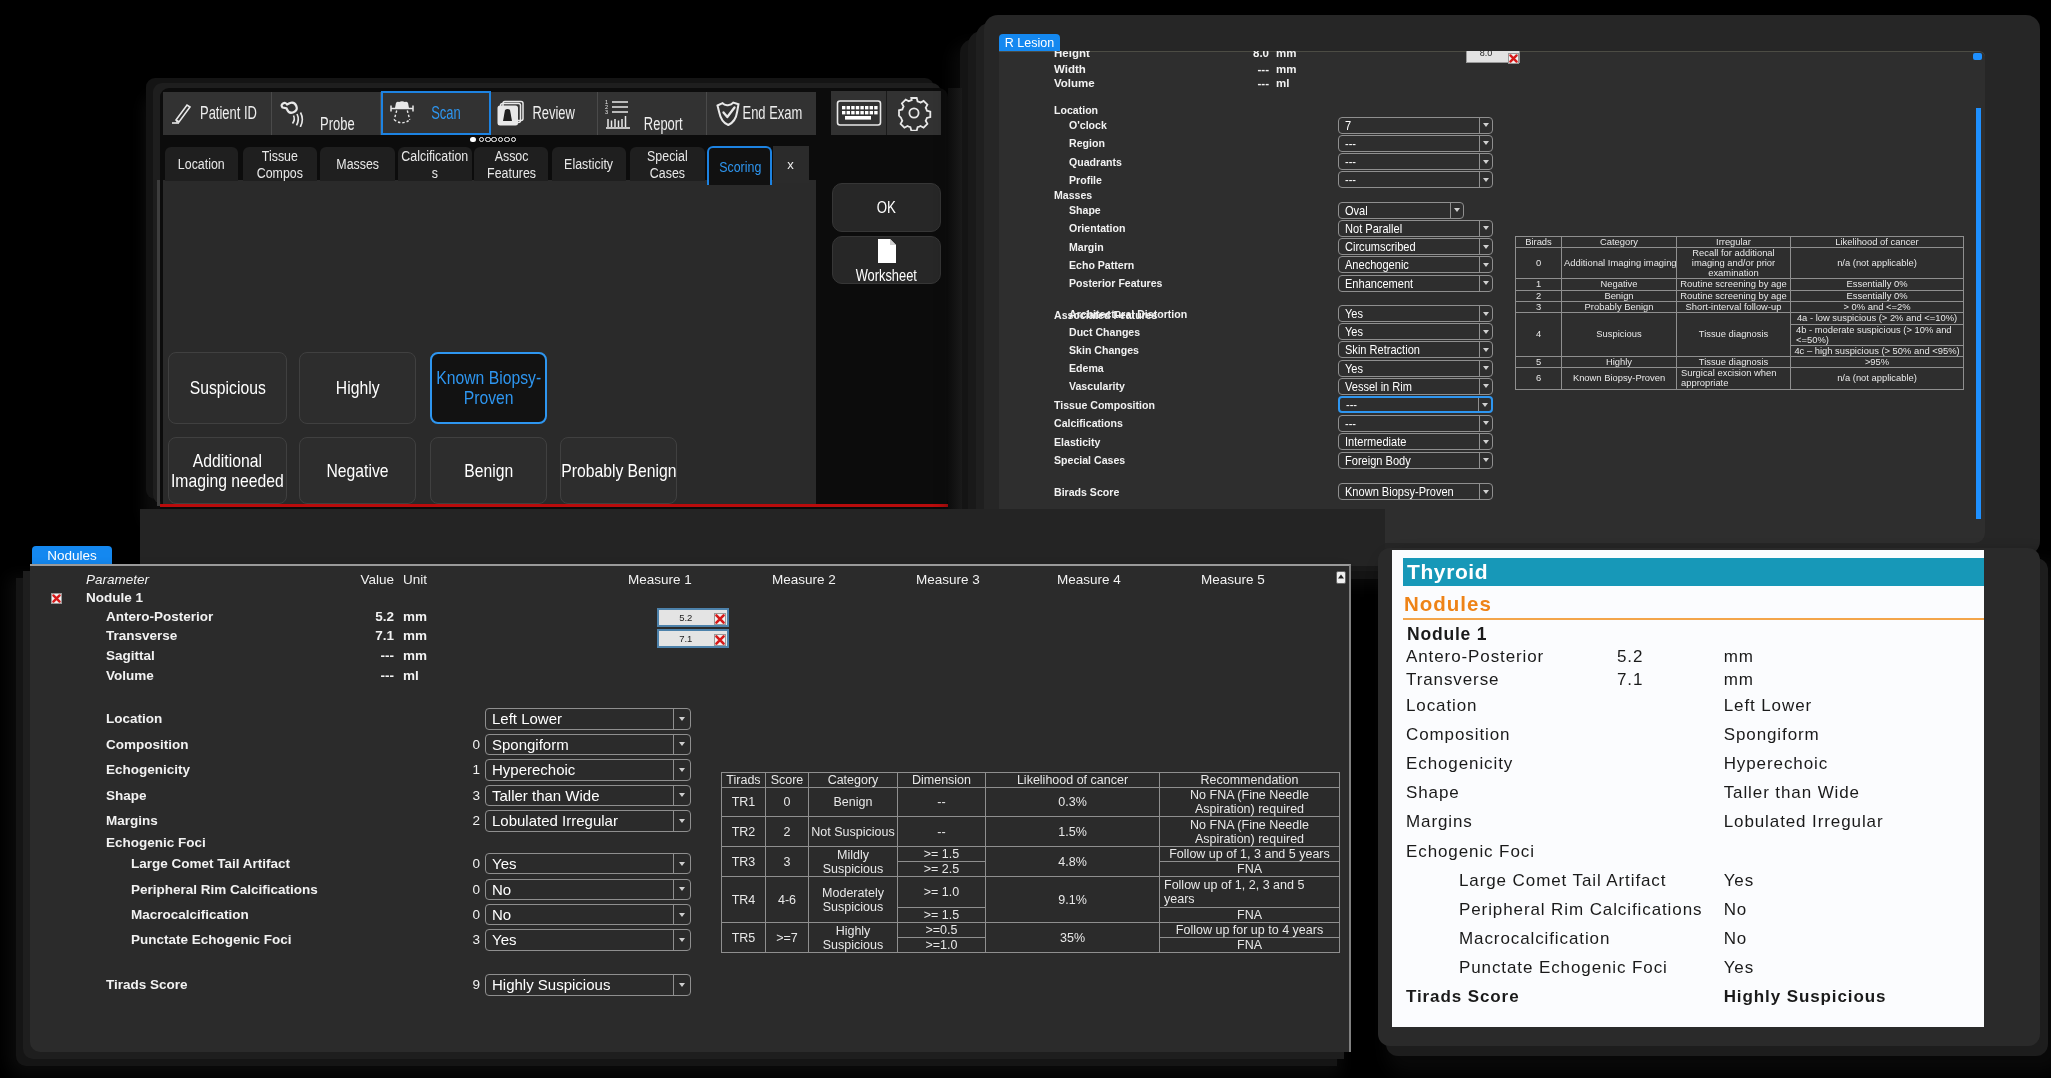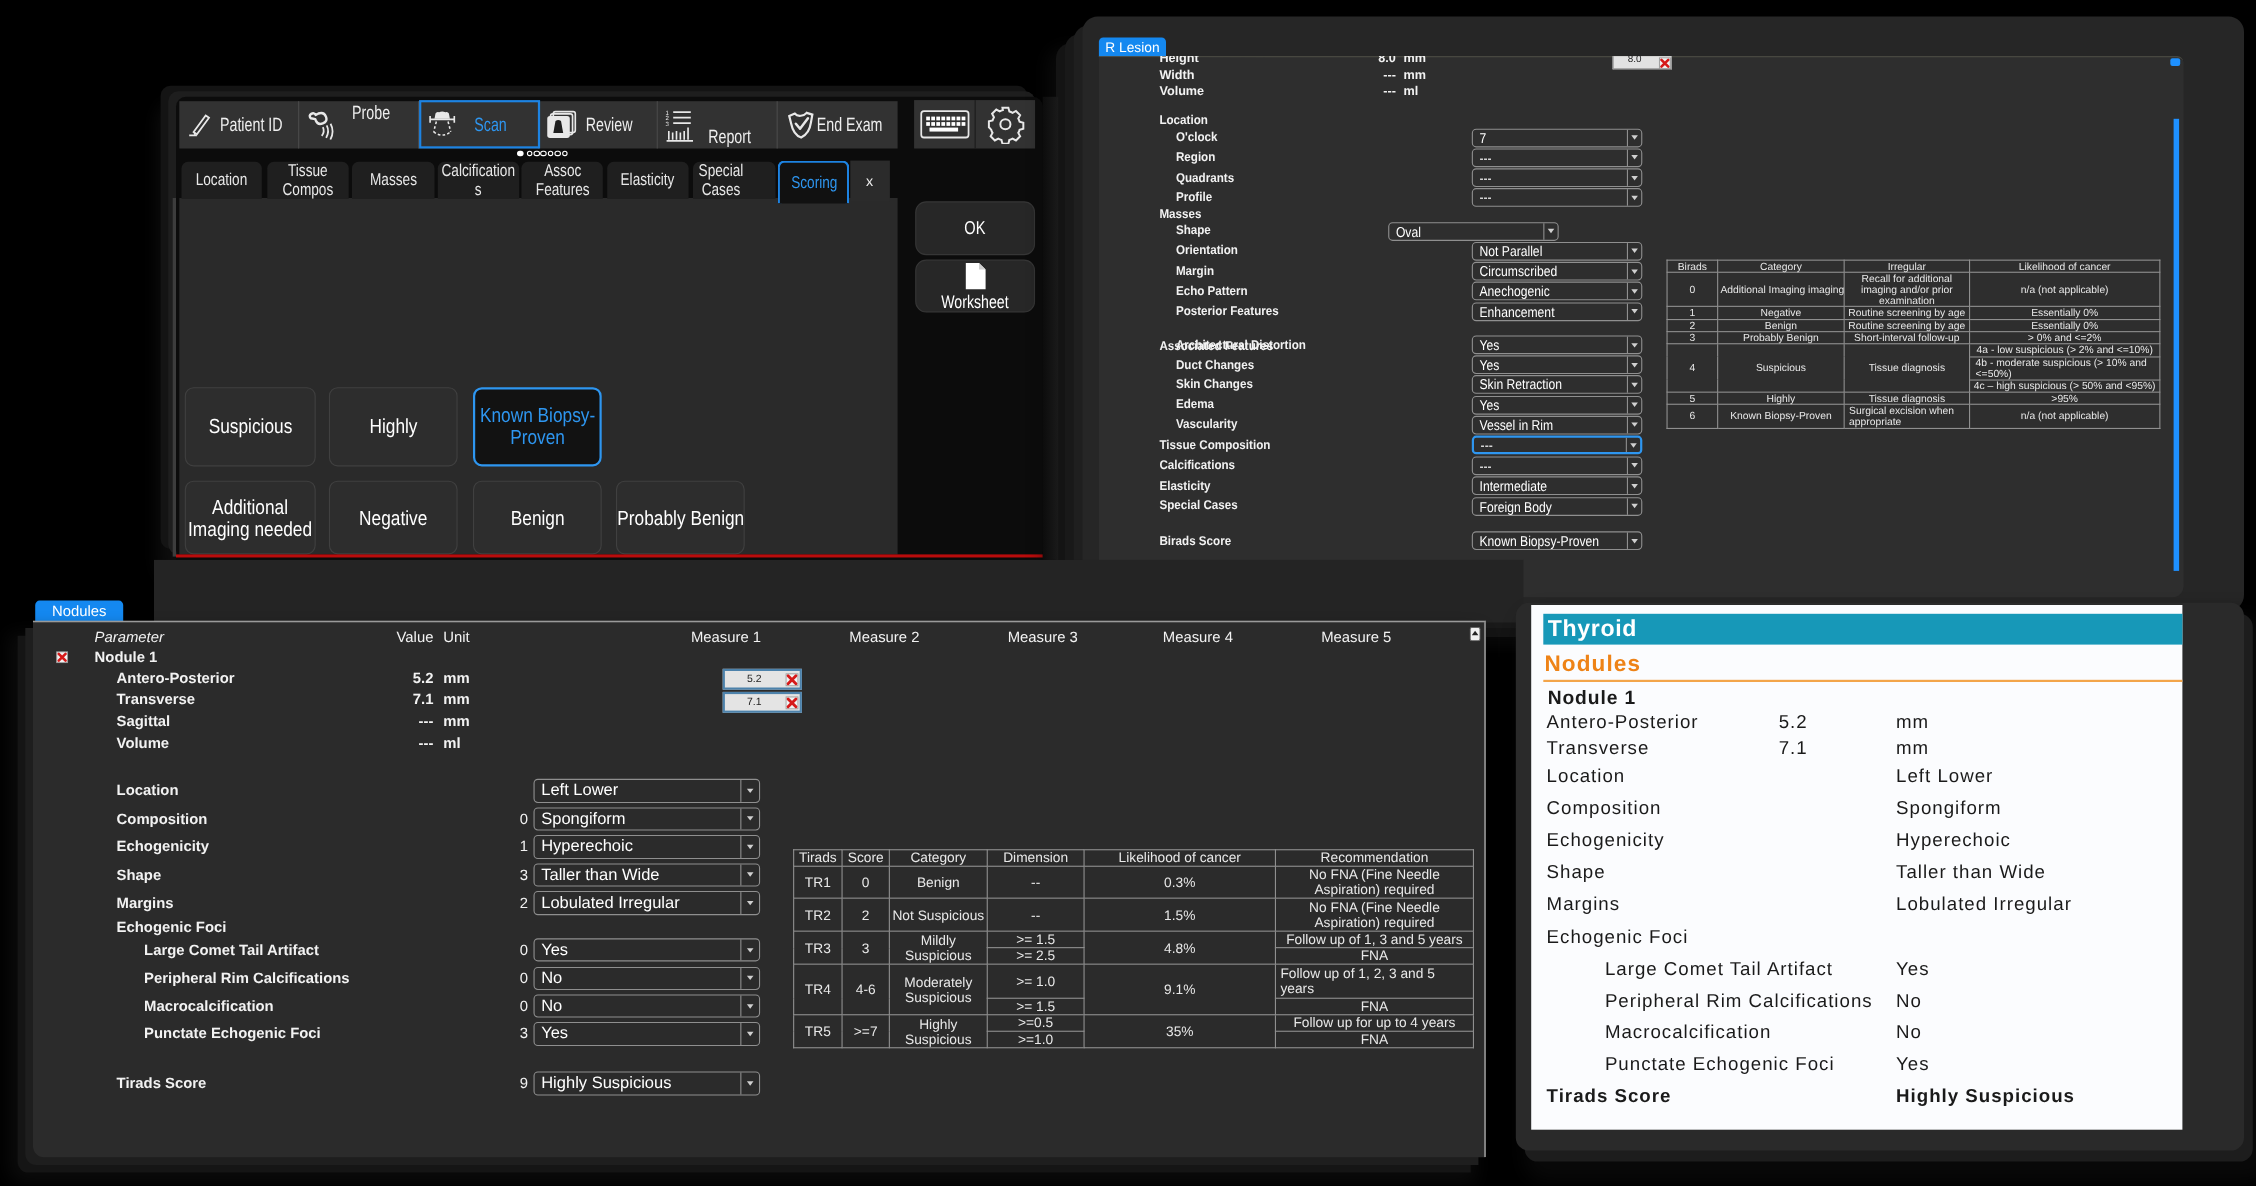--- a/index.html
+++ b/index.html
@@ -24,21 +24,21 @@
     </div>
 <div style="left:272px;top:92px;width:109px;height:43px;border-right:1px solid #4a4a4a;">
       <span style="position:absolute;left:6px;top:0;bottom:0;display:flex;align-items:center;">
         <svg width="28" height="26" viewBox="0 0 28 26">
           <path d="M4.5 6.5 Q2.5 4 5 2.5 Q7.5 1 9 3.5 L11.5 2.2 Q16.5 0.5 18.3 5 Q20 9.5 15.5 11.2 Q11 13 9.2 8.8 L8.6 7.3 Z" fill="none" stroke="#e8e8e8" stroke-width="2.2" stroke-linejoin="round"></path>
           <path d="M15.5 14.5 Q17.5 18.5 14.5 22.5" fill="none" stroke="#e8e8e8" stroke-width="1.6"></path>
           <path d="M19 13 Q21.8 18.5 18.5 24.3" fill="none" stroke="#e8e8e8" stroke-width="1.6"></path>
           <path d="M22.5 11.5 Q26.3 18.5 22.3 26" fill="none" stroke="#e8e8e8" stroke-width="1.6"></path>
         </svg>
       </span>
-      <span style="position:absolute;left:30px;right:8px;top:0;bottom:0;display:flex;align-items:flex-start;justify-content:center;font-size:17.5px;color:#eee;white-space:nowrap;">
+      <span style="position:absolute;left:30px;right:8px;top:0;bottom:0;display:flex;align-items:flex-end;justify-content:center;font-size:17.5px;color:#eee;white-space:nowrap;">
         <span style="display:inline-block;transform:scaleX(.74);">Probe</span>
       </span>
     </div>
 <div style="left:381px;top:92px;width:109px;height:43px;border-right:1px solid #4a4a4a;">
       <span style="position:absolute;left:6px;top:0;bottom:0;display:flex;align-items:center;">
         <svg width="30" height="28" viewBox="0 0 30 28">
           <path d="M8 8 L8.9 3.2 Q9.8 1.2 12.2 2 Q15 0.6 17.8 2 Q20.2 1.2 21.1 3.2 L22 8 Z" fill="#e8e8e8"></path>
           <path d="M4 8.5 L26 8.5" stroke="#e8e8e8" stroke-width="1.5"></path>
           <path d="M4 5.5 L4 11.5 M26 5.5 L26 11.5" stroke="#e8e8e8" stroke-width="1.5"></path>
           <path d="M9.7 10.5 L7.2 19.8" fill="none" stroke="#e8e8e8" stroke-width="1.4" stroke-dasharray="2.4 2"></path>
@@ -147,21 +147,21 @@
     </div>
 <div style="left:397.5px;top:147px;width:74px;height:33.5px;background:#1f1f1f;border-radius:6px 6px 0 0;display:flex;align-items:center;justify-content:center;font-size:15.5px;color:#e8e8e8;">
       <span style="display:inline-block;transform:scaleX(.8);white-space:nowrap;text-align:center;line-height:17px;">Calcification<br>s</span>
     </div>
 <div style="left:474px;top:147px;width:74.2px;height:33.5px;background:#1f1f1f;border-radius:6px 6px 0 0;display:flex;align-items:center;justify-content:center;font-size:15.5px;color:#e8e8e8;">
       <span style="display:inline-block;transform:scaleX(.8);white-space:nowrap;text-align:center;line-height:17px;">Assoc<br>Features</span>
     </div>
 <div style="left:551.6px;top:147px;width:74.7px;height:33.5px;background:#1f1f1f;border-radius:6px 6px 0 0;display:flex;align-items:center;justify-content:center;font-size:15.5px;color:#e8e8e8;">
       <span style="display:inline-block;transform:scaleX(.8);white-space:nowrap;text-align:center;line-height:17px;">Elasticity</span>
     </div>
-<div style="left:630.2px;top:147px;width:75px;height:33.5px;background:#1f1f1f;border-radius:6px 6px 0 0;display:flex;align-items:center;font-size:15.5px;color:#e8e8e8;">
+<div style="left:630.2px;top:147px;width:75px;height:33.5px;background:#1f1f1f;border-radius:6px 6px 0 0;display:flex;align-items:center;justify-content:center;font-size:15.5px;color:#e8e8e8;">
       <span style="display:inline-block;transform:scaleX(.8);white-space:nowrap;text-align:center;line-height:17px;">Special<br>Cases</span>
     </div>
 <div style="left:707.2px;top:146px;width:65.3px;height:39px;background:#111;border:2px solid #1d83e2;border-bottom:none;border-radius:6px 6px 0 0;display:flex;align-items:center;justify-content:center;font-size:15.5px;color:#2e96f0;">
       <span style="display:inline-block;transform:scaleX(.8);">Scoring</span>
     </div>
 <div style="left:772.5px;top:146px;width:36px;height:36.5px;background:#2b2b2b;display:flex;align-items:center;justify-content:center;font-size:13px;color:#eee;">x</div>
 <div style="left:168px;top:351.5px;width:119px;height:72.5px;background:#2d2d2d;border:1px solid #404040;color:#fff;border-radius:8px;display:flex;align-items:center;justify-content:center;font-size:18.5px;">
       <span style="display:inline-block;transform:scaleX(.85);white-space:nowrap;text-align:center;line-height:19.5px;">Suspicious</span>
     </div>
 <div style="left:299px;top:351.5px;width:116.5px;height:72.5px;background:#2d2d2d;border:1px solid #404040;color:#fff;border-radius:8px;display:flex;align-items:center;justify-content:center;font-size:18.5px;">
@@ -247,21 +247,21 @@
 <div style="left:1338px;top:171.3px;width:155px;height:17px;border:1px solid #8f8f8f;border-radius:4px;font-size:13px;color:#fff;">
       <span style="position:absolute;left:6px;top:0;bottom:0;display:flex;align-items:center;white-space:nowrap;">
         <span style="display:inline-block;transform:scaleX(0.85);transform-origin:0 50%;">---</span>
       </span>
       <span style="position:absolute;right:0;top:0;bottom:0;width:13px;border-left:1px solid #8f8f8f;display:flex;align-items:center;justify-content:center;">
         <span style="width:0;height:0;border-left:3.5px solid transparent;border-right:3.5px solid transparent;border-top:4.5px solid #cfcfcf;"></span>
       </span>
     </div>
 <div style="left:1054px;top:187.9px;line-height:14px;font-size:11.5px;font-weight:700;color:#f2f2f2;white-space:nowrap;"><span style="display:inline-block;transform:scaleX(0.92);transform-origin:0 50%;">Masses</span></div>
 <div style="left:1069px;top:203.2px;line-height:14px;font-size:11.5px;font-weight:700;color:#f2f2f2;white-space:nowrap;"><span style="display:inline-block;transform:scaleX(0.92);transform-origin:0 50%;">Shape</span></div>
-<div style="left:1262px;top:201.7px;width:155px;height:17px;border:1px solid #8f8f8f;border-radius:4px;font-size:13px;color:#fff;">
+<div style="left:1338px;top:201.7px;width:126px;height:17px;border:1px solid #8f8f8f;border-radius:4px;font-size:13px;color:#fff;">
       <span style="position:absolute;left:6px;top:0;bottom:0;display:flex;align-items:center;white-space:nowrap;">
         <span style="display:inline-block;transform:scaleX(0.85);transform-origin:0 50%;">Oval</span>
       </span>
       <span style="position:absolute;right:0;top:0;bottom:0;width:13px;border-left:1px solid #8f8f8f;display:flex;align-items:center;justify-content:center;">
         <span style="width:0;height:0;border-left:3.5px solid transparent;border-right:3.5px solid transparent;border-top:4.5px solid #cfcfcf;"></span>
       </span>
     </div>
 <div style="left:1069px;top:221.4px;line-height:14px;font-size:11.5px;font-weight:700;color:#f2f2f2;white-space:nowrap;"><span style="display:inline-block;transform:scaleX(0.92);transform-origin:0 50%;">Orientation</span></div>
 <div style="left:1338px;top:219.9px;width:155px;height:17px;border:1px solid #8f8f8f;border-radius:4px;font-size:13px;color:#fff;">
       <span style="position:absolute;left:6px;top:0;bottom:0;display:flex;align-items:center;white-space:nowrap;">

